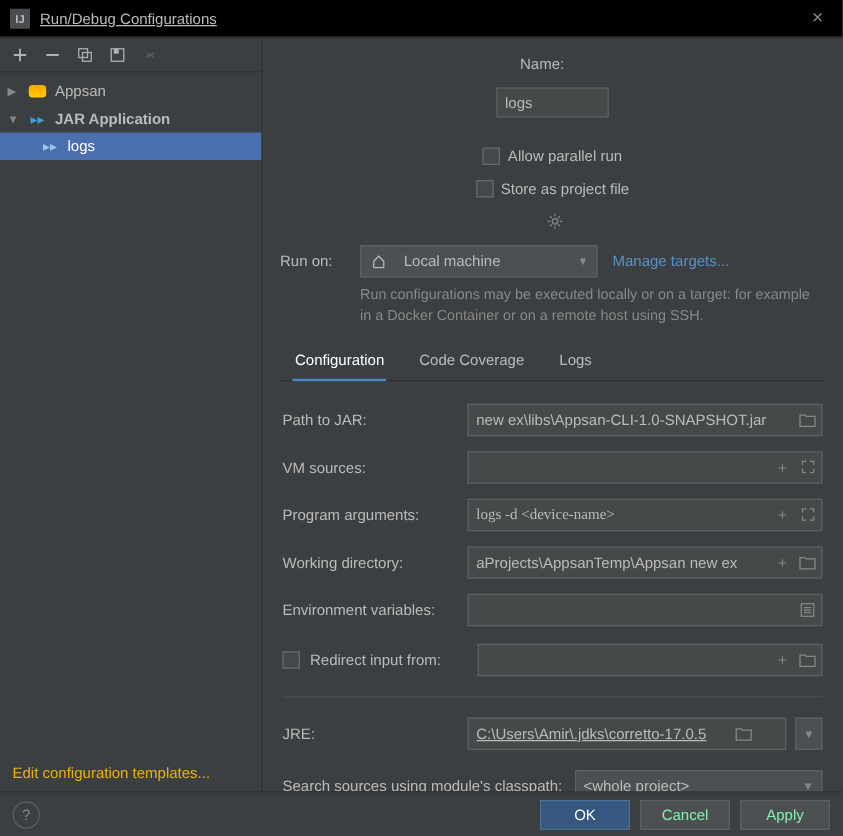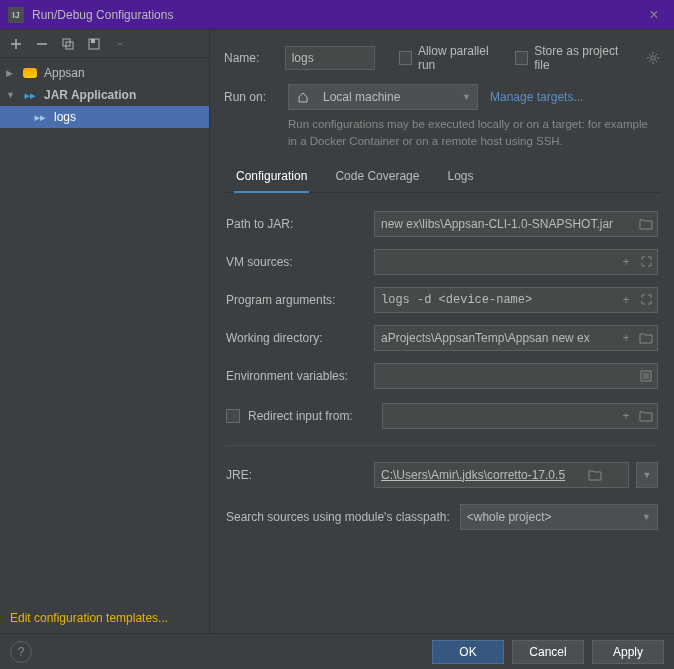--- a/index.html
+++ b/index.html
@@ -7,34 +7,34 @@
       background: #3c3f41;
       font-family: -apple-system, "Segoe UI", sans-serif;
       font-size: 12px;
       color: #bbbbbb;
       width: 674px;
       height: 669px;
       overflow: hidden;
     }
     .titlebar {
       height: 30px;
-      background: #4c1d95;
+      background: #000000;
       border-bottom: 1px solid #323232;
       display: flex;
       align-items: center;
       padding: 0 8px;
     }
     .titlebar-icon {
       width: 16px; height: 16px;
       background: #4a4d4f;
       margin-right: 8px;
       display: inline-flex; align-items: center; justify-content: center;
       font-size: 9px; color: #bbb; font-weight: bold;
     }
-    .titlebar-title { flex: 1; color: #bbbbbb; }
+    .titlebar-title { flex: 1; color: #bbbbbb; text-decoration: underline; }
     .titlebar-close { width: 24px; height: 24px; display: flex; align-items: center; justify-content: center; color: #888; cursor: pointer; font-size: 16px; }
 
     .main { display: flex; height: 603px; }
 
     .left-panel { width: 210px; border-right: 1px solid #323232; display: flex; flex-direction: column; }
     .toolbar {
       height: 28px;
       display: flex; align-items: center; gap: 10px;
       padding: 0 8px;
       border-bottom: 1px solid #323232;
@@ -52,21 +52,21 @@
     .tree-item.indent2 { padding-left: 32px; }
     .tree-item.selected { background: #4b6eaf; color: #fff; }
     .tree-expand { width: 12px; color: #888; margin-right: 4px; font-size: 9px; }
     .tree-icon { width: 16px; height: 16px; margin-right: 6px; display: inline-flex; align-items: center; justify-content: center; }
     .cloud-icon { background: linear-gradient(#ffa500, #ffcc00); border-radius: 3px; width: 14px; height: 10px; }
     .jar-icon { color: #40a0d8; font-size: 11px; }
     .edit-templates { padding: 8px 10px; }
     .edit-templates a { color: #eab308; text-decoration: none; cursor: pointer; }
 
     .right-panel { flex: 1; display: flex; flex-direction: column; padding: 14px 14px 0 14px; overflow: hidden; }
-    .top-row { display: flex; align-items: center; margin-bottom: 12px; gap: 12px; }
+    .top-row { display: flex; align-items: center; margin-bottom: 12px; gap: 12px; flex-direction: column; }
     .label { color: #bbbbbb; width: 52px; }
     .text-input {
       background: #45494a;
       border: 1px solid #5e6060;
       color: #bbbbbb;
       height: 24px;
       padding: 0 6px;
       font-size: 12px;
       font-family: inherit;
     }
@@ -110,21 +110,21 @@
       font-size: 12px;
       font-family: inherit;
       min-width: 0;
       text-overflow: ellipsis;
       overflow: hidden;
       white-space: nowrap;
     }
     .field-input.empty { background: #45494a; }
     .field-trail { position: absolute; right: 4px; display: flex; gap: 4px; }
     .trail-icon { width: 16px; height: 16px; color: #888; cursor: pointer; display: flex; align-items: center; justify-content: center; font-size: 12px; }
-    .monospace { font-family: Liberation Mono, monospace; font-size: 12px; }
+    .monospace { font-family: Liberation Serif, serif; font-size: 12px; }
 
     .redirect-row { display: flex; align-items: center; gap: 8px; margin-top: 2px; }
     .sep { height: 1px; background: #4a4d4f; margin: 4px 0; }
     .jre-row { display: flex; align-items: center; gap: 8px; }
     .jre-combo { flex: 1; text-decoration: underline; }
     .jre-arrow-box { width: 22px; height: 26px; border: 1px solid #5e6060; display: flex; align-items: center; justify-content: center; color: #888; font-size: 9px; cursor: pointer; background: #4c5052; margin-left: -1px; }
 
     .moduleclass-row { display: flex; align-items: center; gap: 10px; margin-top: 4px; }
     .moduleclass-combo { flex: 1; }
 
@@ -136,21 +136,21 @@
       padding: 0 10px;
       gap: 8px;
     }
     .bottom-bar .spacer { flex: 1; }
     .help-icon {
       width: 22px; height: 22px; border: 1px solid #5e6060; border-radius: 50%;
       display: flex; align-items: center; justify-content: center; color: #888; cursor: pointer;
     }
     .btn {
       height: 24px; min-width: 72px; padding: 0 14px;
-      border: 1px solid #5e6060; background: #4c5052; color: #ffffff;
+      border: 1px solid #5e6060; background: #4c5052; color: #86efac;
       cursor: pointer; font-size: 12px;
     }
     .btn.primary { background: #365880; border-color: #4a708b; color: #fff; }
   </style>
 </head>
 <body>
 
 <div class="titlebar">
   <div class="titlebar-icon">IJ</div>
   <div class="titlebar-title">Run/Debug Configurations</div>

